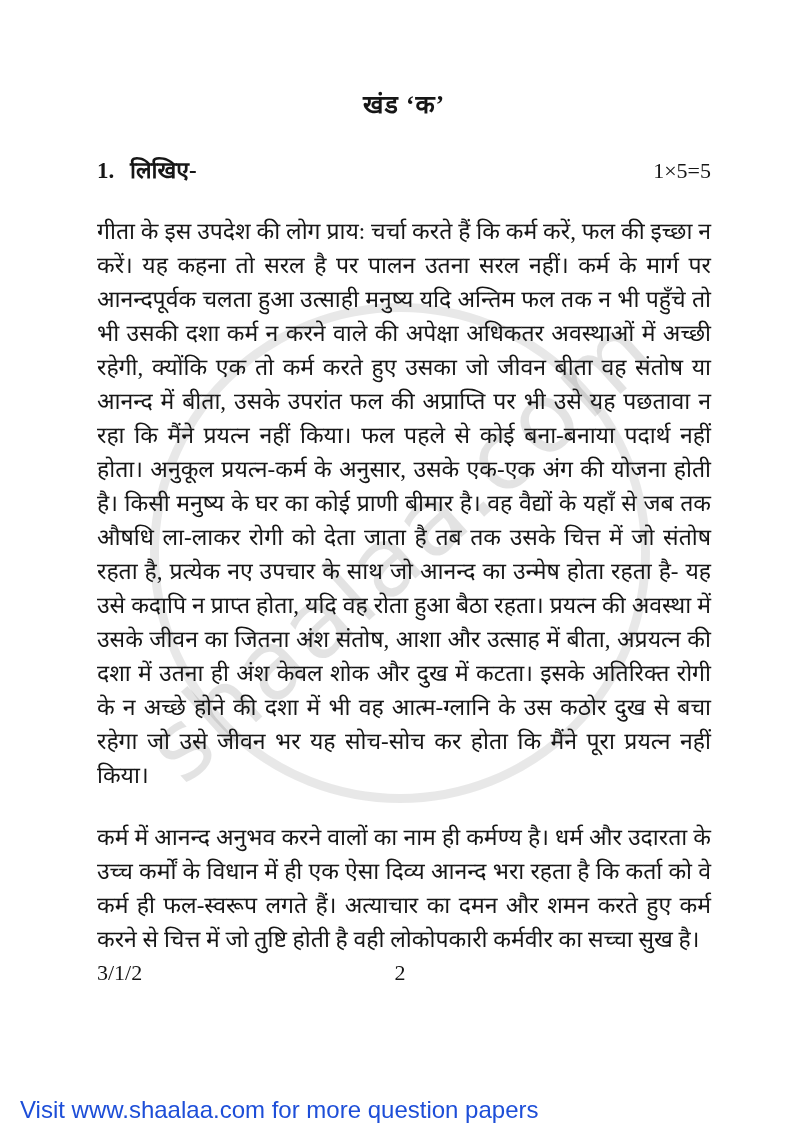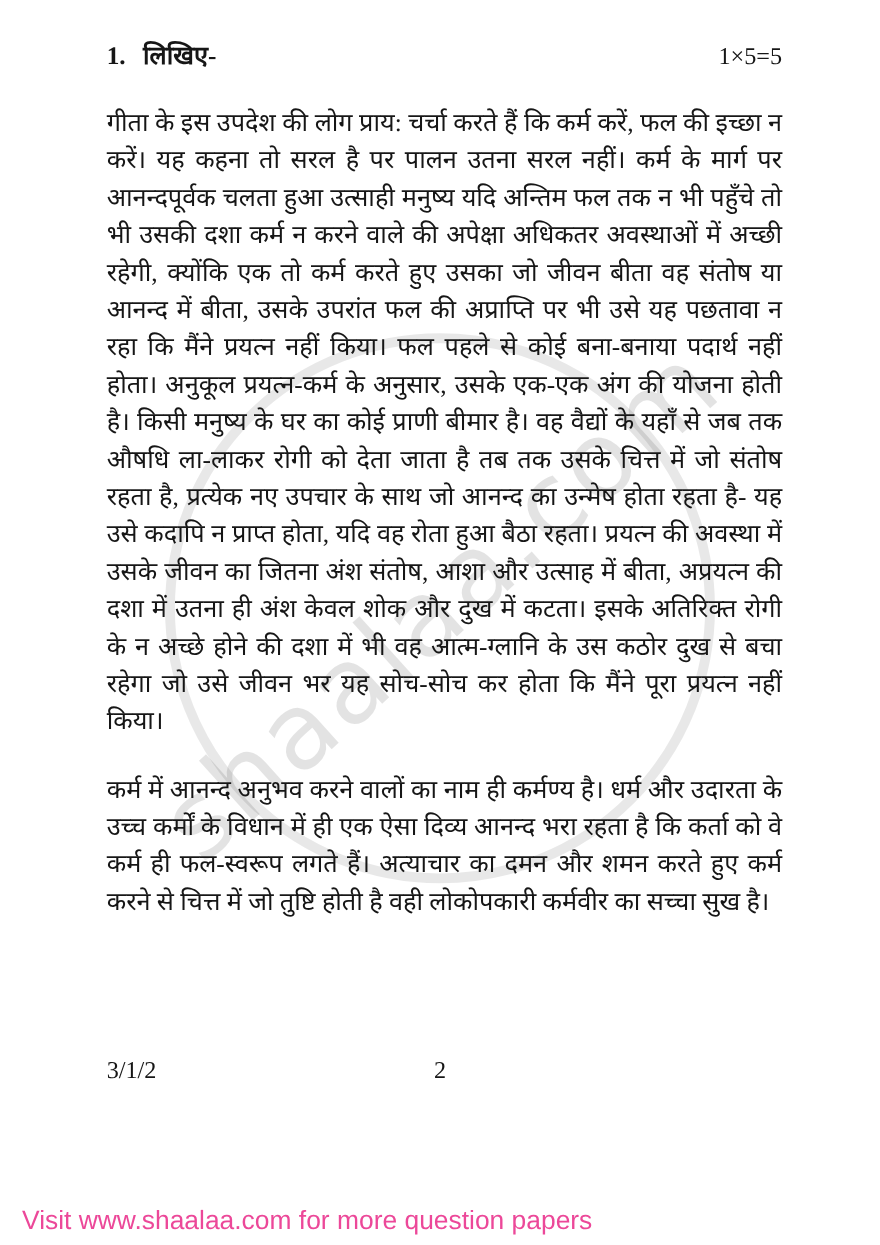--- a/index.html
+++ b/index.html
@@ -90,35 +90,36 @@
   .paper-code { position: absolute; left: 97px; top: 0; }
   .page-num   { position: absolute; left: 0; top: 0; width: 800px; text-align: center; }
 
   
   .banner {
     position: absolute;
     left: 20px; bottom: 8px;
     z-index: 1;
     font-family: "Liberation Sans", "DejaVu Sans", sans-serif;
     font-size: 24px;
-    color: #ec4899;
+    color: #1d4ed8;
   }
 </style>
 </head>
 <body>
 
 <div class="page">
 
   <div class="watermark">
     <div class="wm-circle"></div>
     <div class="wm-text">shaalaa.com</div>
   </div>
 
   <div class="content">
 
+    <div class="section-heading">खंड ‘क’</div>
 
     <div class="question">
       <span class="q-num">1.</span>
       <div class="q-body">
         <div class="q-line2-row">
           <span class="q-line2">लिखिए-</span>
           <span class="q-marks">1×5=5</span>
         </div>
       </div>
     </div>

